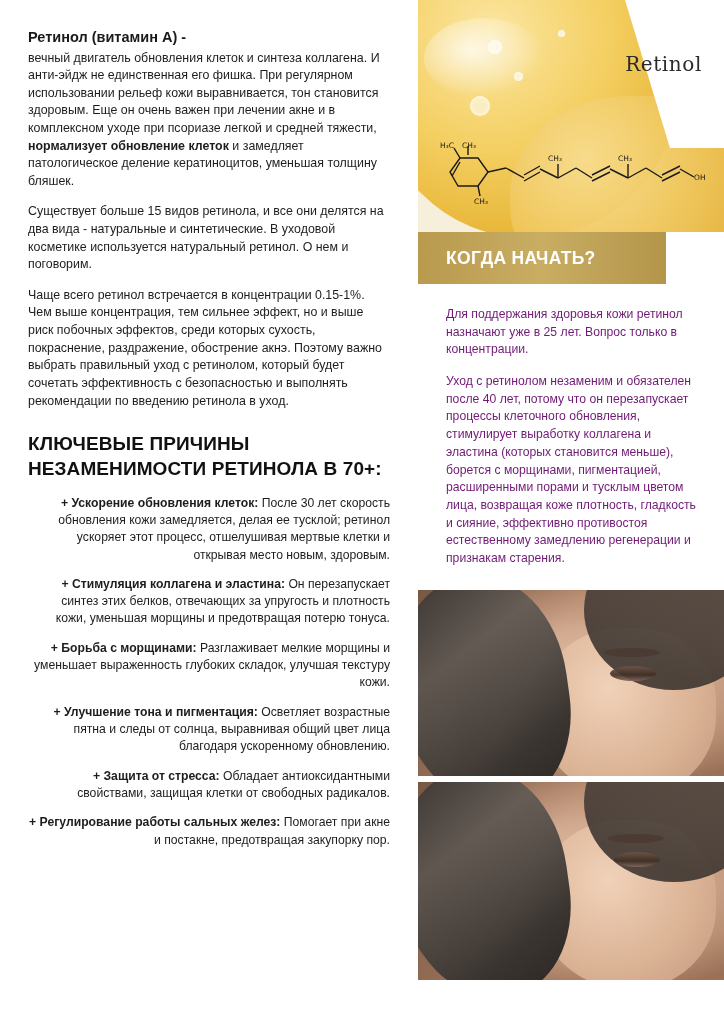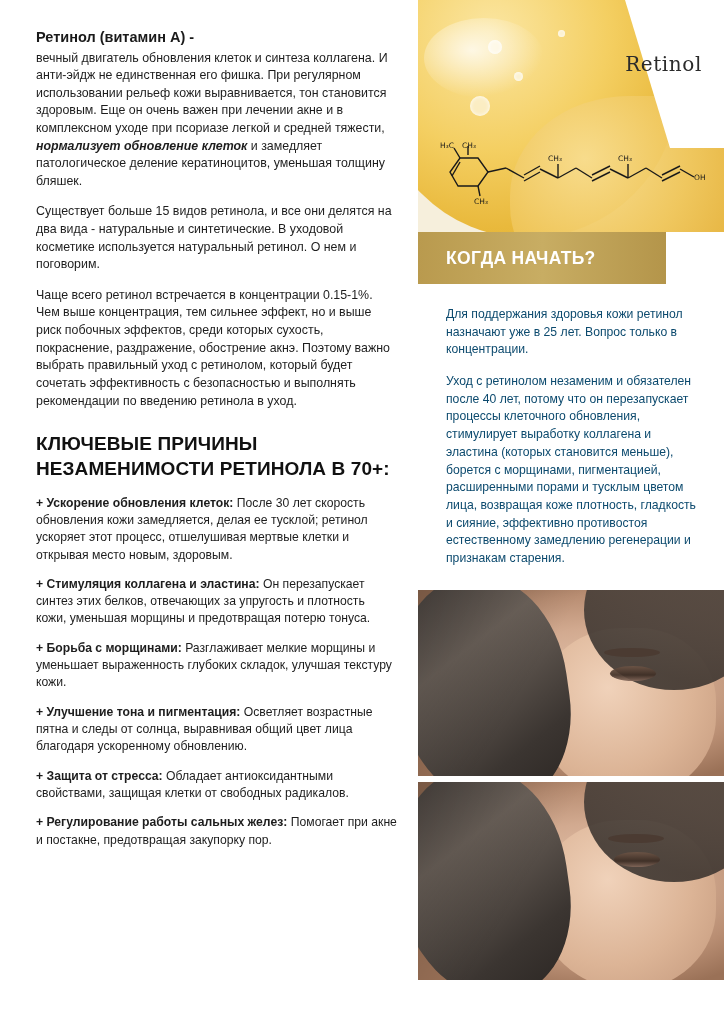--- a/index.html
+++ b/index.html
@@ -15,55 +15,56 @@
     position: relative;
     width: 724px;
     height: 1024px;
     overflow: hidden;
     background: #ffffff;
   }
 
   
   .left-col {
     position: absolute;
-    left: 8px; top: 0;
+    left: 0; top: 0;
     width: 418px;
     height: 1024px;
     padding: 28px 28px 10px 28px;
   }
   .lead-title {
     font-size: 14.5px;
     font-weight: bold;
     color: #1a1a1a;
     margin: 0 0 2px 0;
     line-height: 1.35;
   }
   .body-text {
     font-size: 12.4px;
     color: #1d1d1d;
     line-height: 1.42;
     margin: 0;
     text-align: left;
   }
   .body-text.gap { margin-top: 13px; }
-  .body-text b { font-weight: bold; font-style: italic; }
+  .body-text b { font-weight: bold; }
 
   .section-title {
     font-size: 19px;
     font-weight: bold;
     color: #111;
     line-height: 1.3;
     margin: 22px 0 13px 0;
     letter-spacing: 0.1px;
   }
   .bullet {
     font-size: 12.2px;
     line-height: 1.42;
     color: #1d1d1d;
     margin: 0 0 12px 0;
+    text-align: right;
   }
   .bullet .plus { font-weight: bold; }
   .bullet b { font-weight: bold; }
 
   
   .right-col {
     position: absolute;
     left: 418px; top: 0;
     width: 306px;
     height: 1024px;
@@ -151,21 +152,21 @@
     color: #ffffff;
     letter-spacing: 0.3px;
   }
 
   .right-body {
     padding: 22px 20px 16px 28px;
   }
   .right-body p {
     font-size: 12.2px;
     line-height: 1.45;
-    color: #0c4a6e;
+    color: #701a75;
     margin: 0;
   }
   .right-body p.gap { margin-top: 14px; }
   .right-body b { font-weight: normal; }
 
   
   .photo {
     position: relative;
     width: 306px;
     height: 186px;

